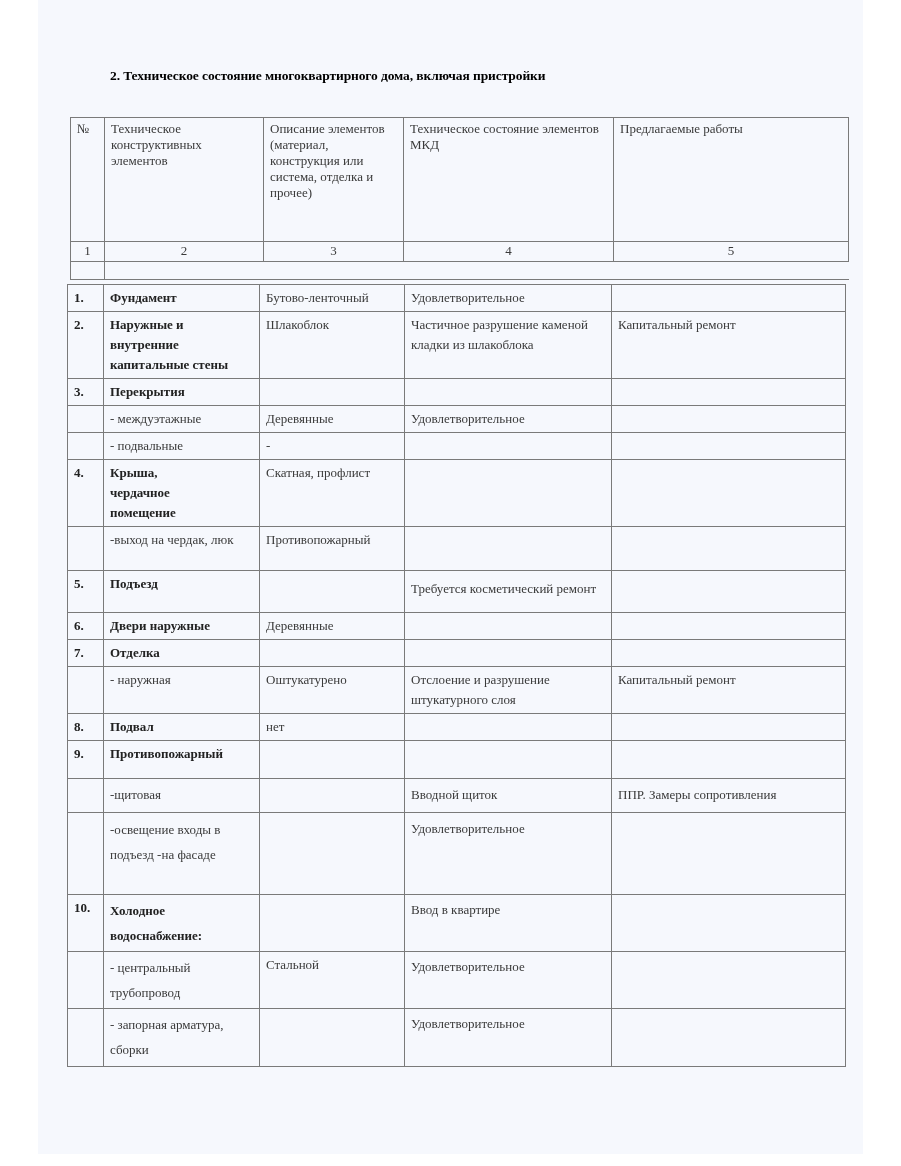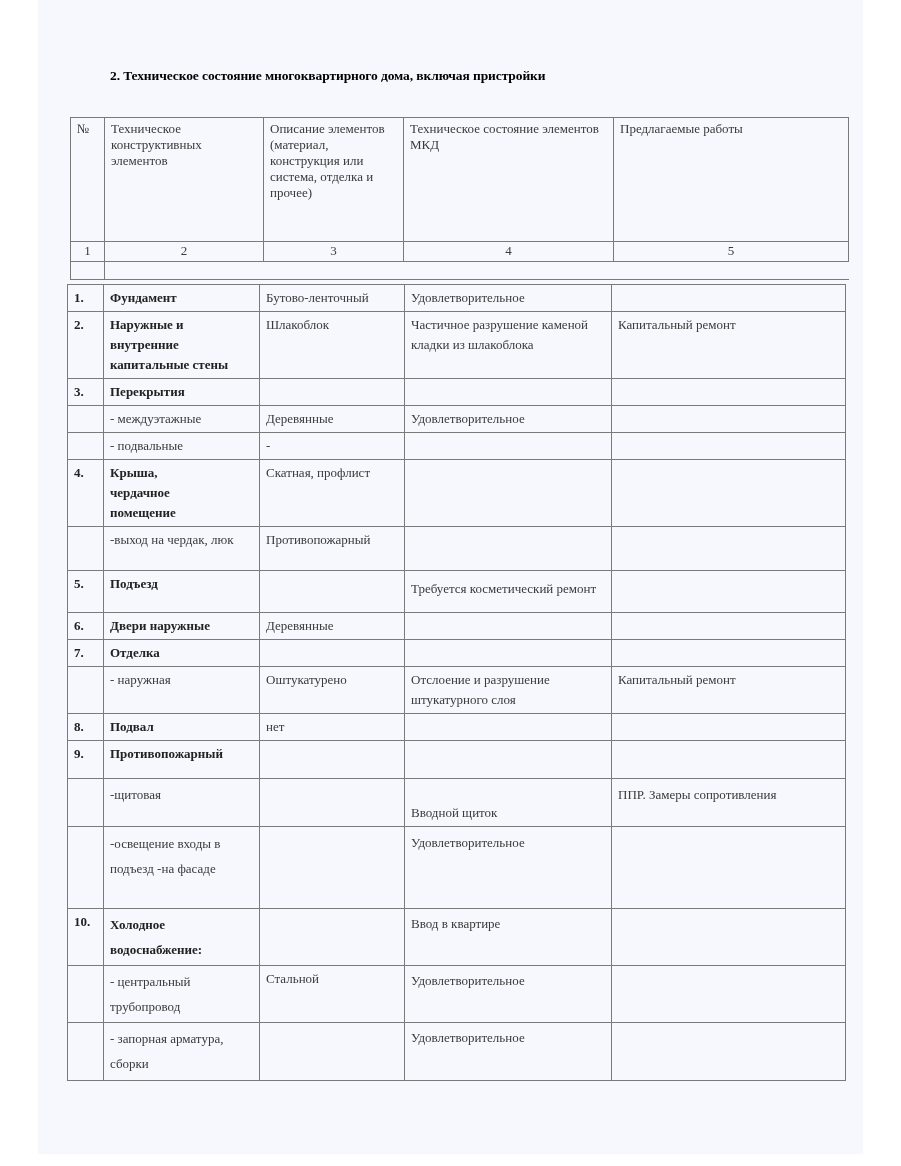--- a/index.html
+++ b/index.html
@@ -156,21 +156,21 @@
     <td class="b">9.</td>
     <td class="b">Противопожарный</td>
     <td></td>
     <td></td>
     <td></td>
   </tr>
   <tr style="height:34px;">
     <td></td>
     <td style="padding-top:6px;">-щитовая</td>
     <td></td>
-    <td style="padding-top:24px;">Вводной щиток</td>
+    <td style="padding-top:6px;">Вводной щиток</td>
     <td style="padding-top:6px;">ППР. Замеры сопротивления</td>
   </tr>
   <tr style="height:82px;">
     <td></td>
     <td style="line-height:25px; padding-top:4px;">
       <span>-освещение входы в подъезд -на фасаде</span>
     </td>
     <td></td>
     <td style="padding-top:6px;">Удовлетворительное</td>
     <td></td>

